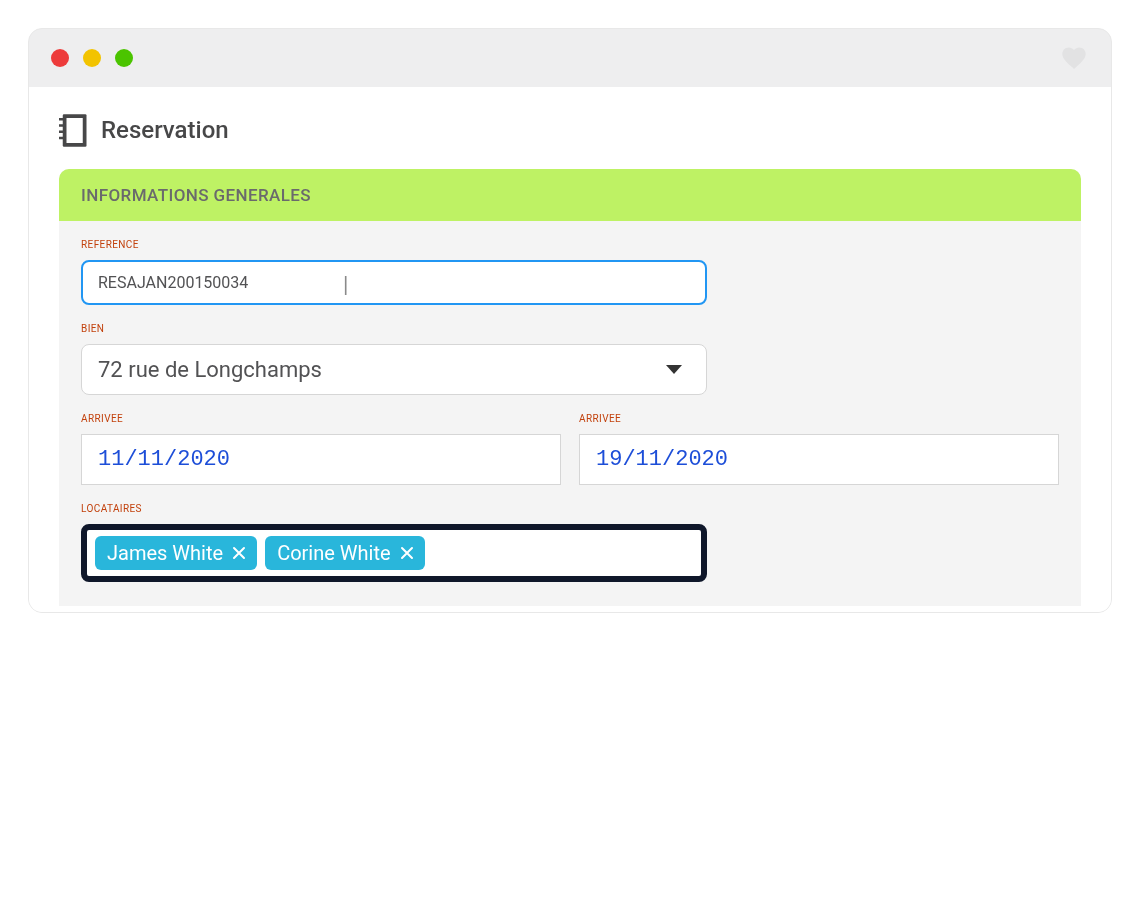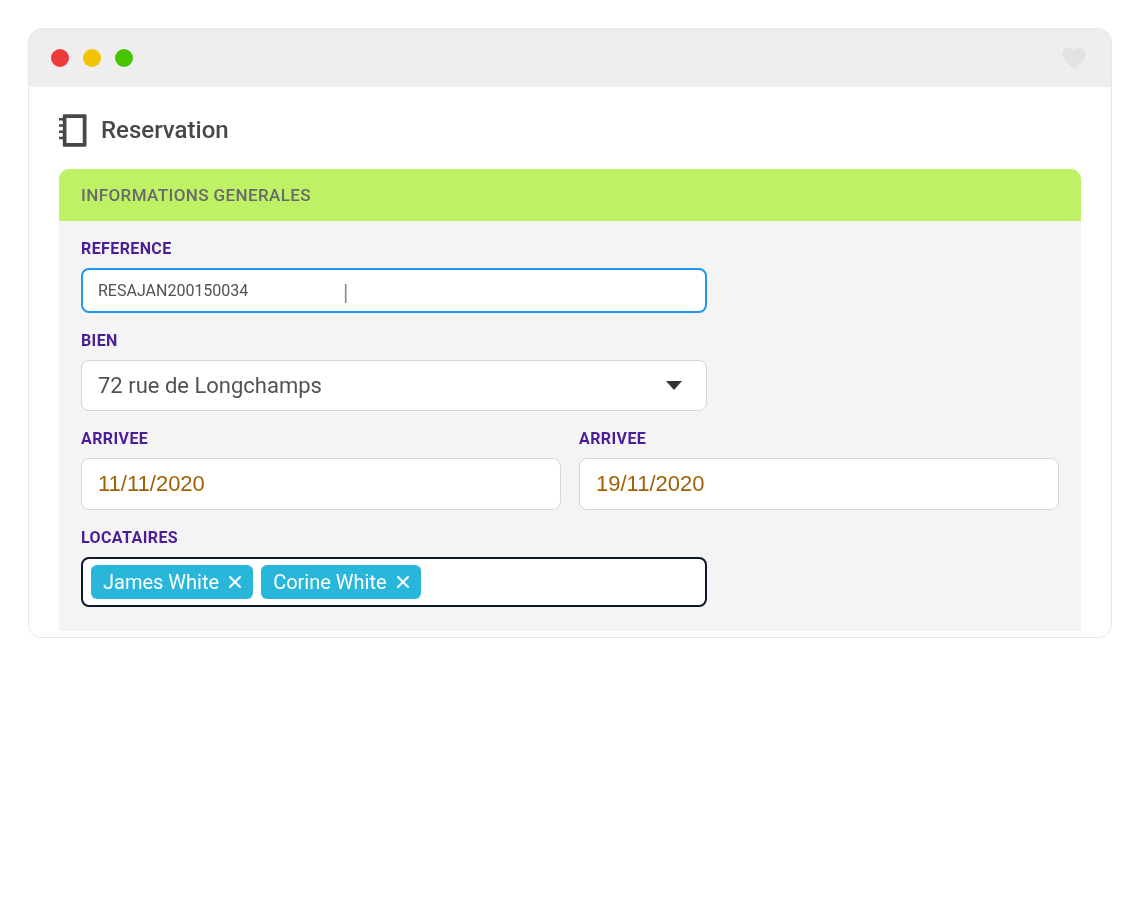--- a/index.html
+++ b/index.html
@@ -79,23 +79,23 @@
     .section-body {
       padding: 18px 22px 24px 22px;
     }
     .field {
       margin-bottom: 18px;
     }
     .field:last-child {
       margin-bottom: 0;
     }
     .field-label {
-      font-size: 16px;
-      font-weight: 700;
-      color: #4c1d95;
+      font-size: 10px;
+      font-weight: 400;
+      color: #c2410c;
       letter-spacing: 0.4px;
       margin-bottom: 10px;
       display: block;
     }
     .text-input {
       background: #ffffff;
       border: 1px solid #d6d6d6;
       border-radius: 8px;
       padding: 12px 16px;
       font-size: 16px;
@@ -148,30 +148,30 @@
       display: flex;
       gap: 18px;
     }
     .row .field {
       flex: 1;
       margin-bottom: 0;
     }
     .date-input {
       background: #ffffff;
       border: 1px solid #d6d6d6;
-      border-radius: 8px;
+      border-radius: 0;
       padding: 12px 16px;
       font-size: 22px;
-      color: #a16207;
-      width: 100%;
-      font-family: Liberation Sans, sans-serif;
+      color: #1d4ed8;
+      width: 100%;
+      font-family: Liberation Mono, monospace;
     }
     .tags-input {
       background: #ffffff;
-      border: 2px solid #0f172a;
+      border: 6px solid #0f172a;
       border-radius: 8px;
       padding: 6px 8px;
       display: flex;
       gap: 8px;
       flex-wrap: wrap;
       align-items: center;
       width: 64%;
     }
     .tag {
       background: #29b6db;

